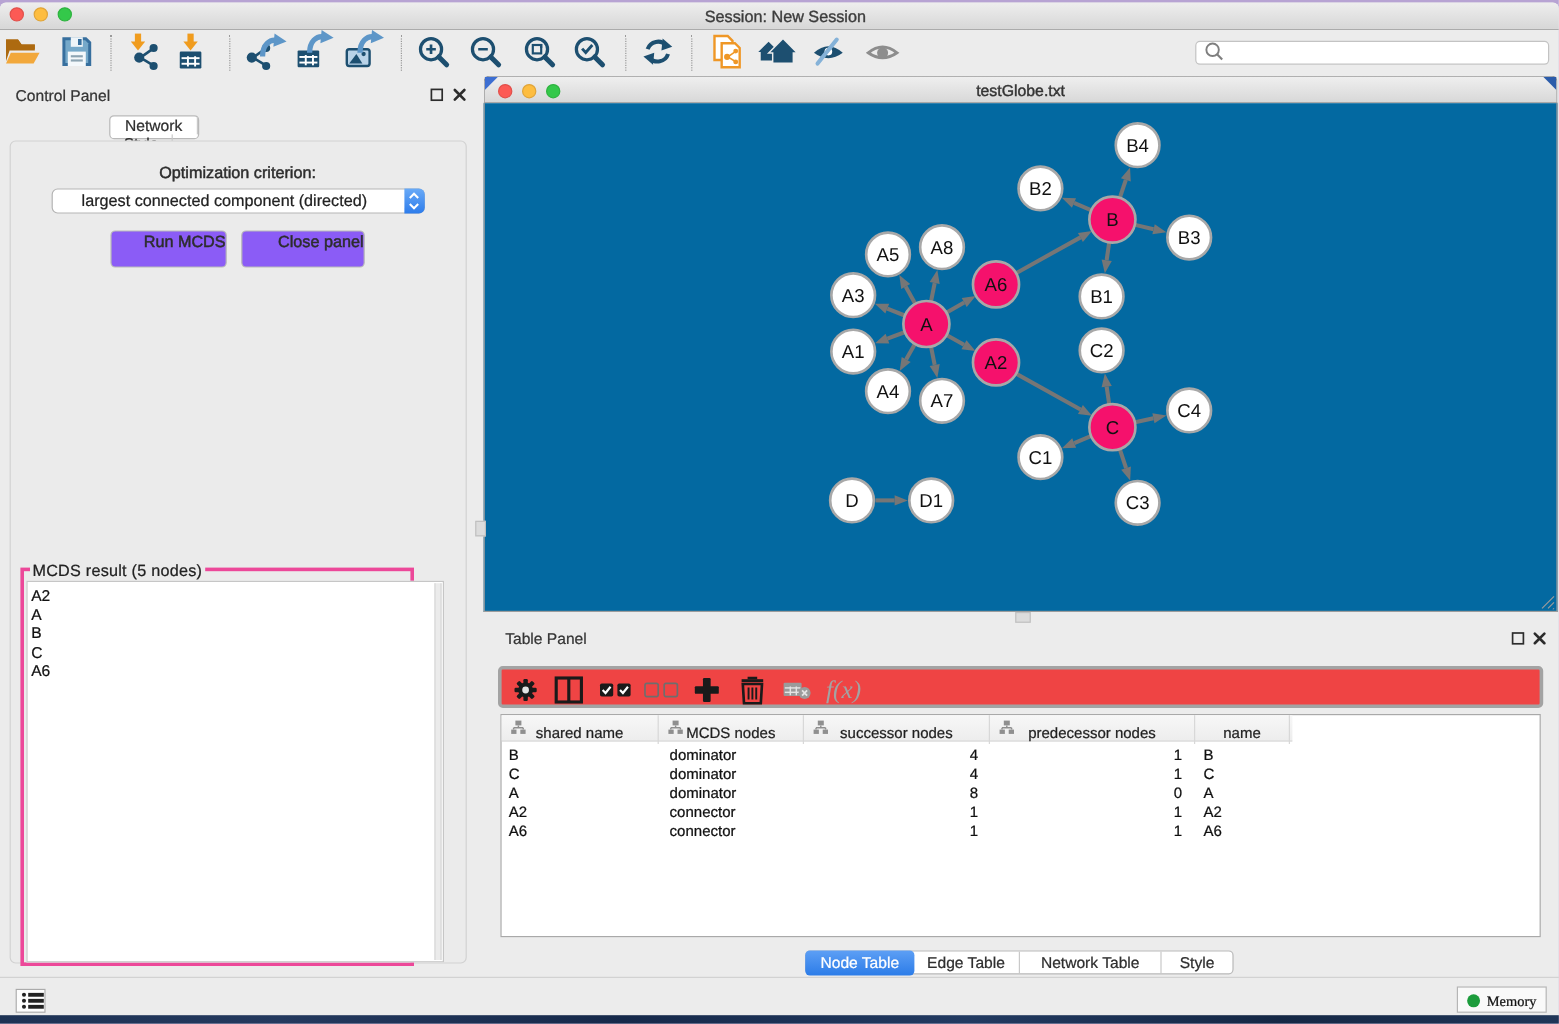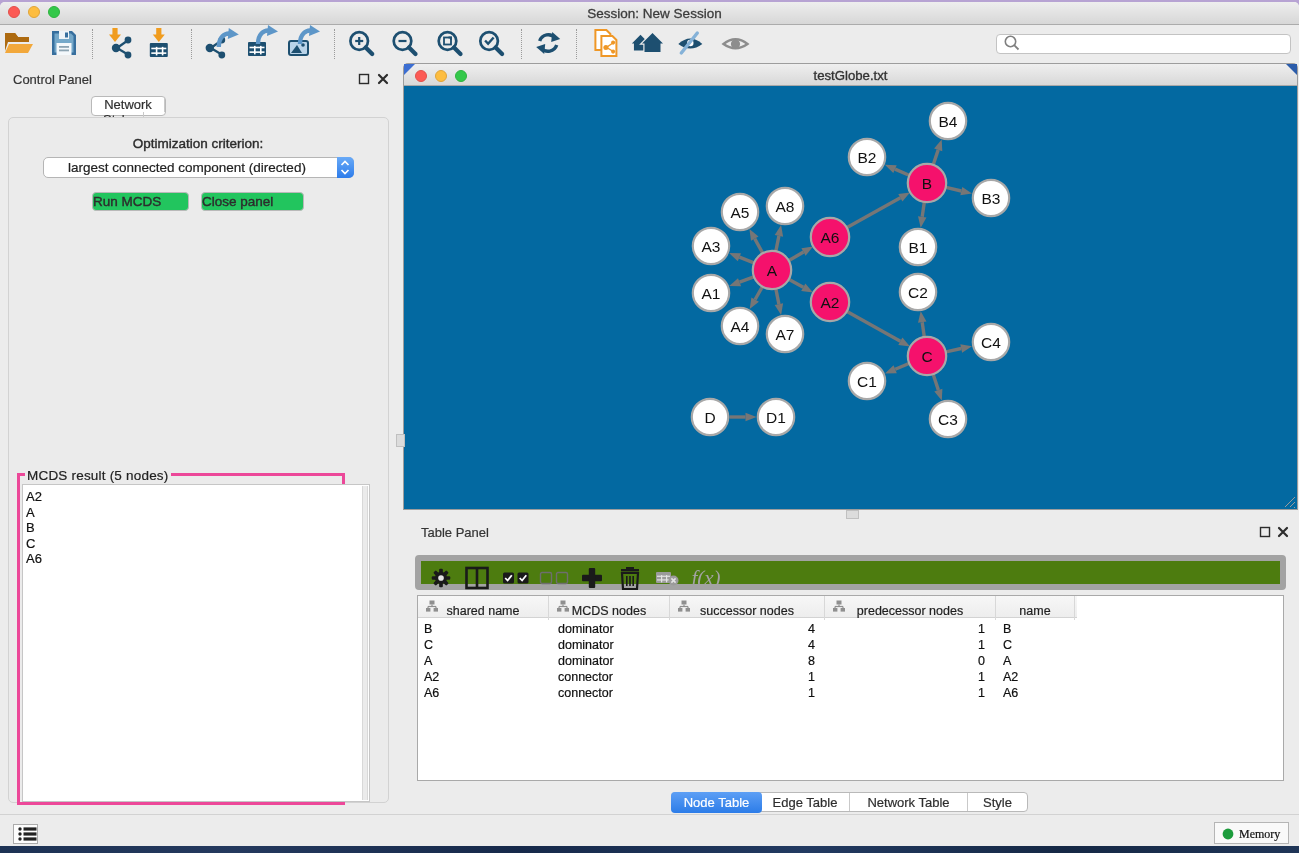--- a/index.html
+++ b/index.html
@@ -37,22 +37,22 @@
  border-right:none;margin:-1px;height:21px;padding:1px 0;border-radius:4px;}
 #cpbody{position:absolute;left:8px;top:55px;width:381px;height:686px;
  background:#ebebeb;border:1px solid #d2d2d2;border-radius:5px;box-sizing:border-box;}
 #optlabel{position:absolute;left:0;top:74px;width:100%;text-align:center;
  font-size:13.5px;color:#2d2d2d;-webkit-text-stroke:0.4px #2d2d2d;}
 #combo{position:absolute;left:43px;top:95px;width:311px;height:21px;background:#fff;
  border:1px solid #b5b5b5;border-radius:5px;box-sizing:border-box;font-size:13.5px;color:#222;}
 #combotext{position:absolute;left:12px;top:2px;white-space:nowrap;margin-left:12px;}
 #stepper{position:absolute;right:-1px;top:-1px;width:17px;height:21px;
  background:linear-gradient(#69aaf7,#2d7ceb);border-radius:0 5px 5px 0;}
-.pbtn{position:absolute;height:19px;background:#22c55e;border:1px solid #b9b9b9;
- border-radius:4px;box-sizing:border-box;text-align:left;font-size:13.5px;
+.pbtn{position:absolute;height:31px;background:#8b5cf6;border:1px solid #b9b9b9;
+ border-radius:4px;box-sizing:border-box;text-align:right;font-size:13.5px;
  color:#2d2d2d;-webkit-text-stroke:0.4px #2d2d2d;line-height:17px;}
 #groupbox{position:absolute;left:17px;top:411px;width:328px;height:332px;
  border:3px solid #ec4899;box-sizing:border-box;}
 #grouplabel{position:absolute;left:5px;top:-8px;background:#ebebeb;padding:0 2px;
  font-size:13.5px;color:#222;white-space:nowrap;letter-spacing:0.2px;}
 #mlist{position:absolute;left:2px;top:8px;width:346px;height:316px;background:#fff;
  border:1px solid #c6c6c6;font-size:13px;color:#111;}
 #mscroll{position:absolute;right:1px;top:1px;width:6px;height:314px;background:#ebebeb;
  border-left:1px solid #d8d8d8;border-right:1px solid #d8d8d8;box-sizing:border-box;}
 .mitem{position:absolute;left:3px;line-height:15.5px;}
@@ -61,21 +61,21 @@
 #ntitle{position:absolute;left:0;top:0;width:100%;height:23px;
  background:linear-gradient(#efefef,#d8d8d8);border:1px solid #9d9d9d;
  border-bottom:1px solid #a8a8a8;border-radius:5px 5px 0 0;box-sizing:border-box;}
 #ncontent{position:absolute;left:0;top:23px;width:100%;height:424px;background:#0369a1;
  border:1px solid #9d9d9d;border-top:none;box-sizing:border-box;}
 #ntext{position:absolute;top:4px;left:0;width:100%;text-align:center;
  font-size:13.2px;color:#333;-webkit-text-stroke:0.35px #333;}
 
 #tpanel{position:absolute;left:396px;top:516px;width:903px;height:300px;}
 #ttoolbar{position:absolute;left:19px;top:39px;width:871px;height:35px;
- background:#4d7c0f;border:6px solid #a3a3a3;border-radius:4px;box-sizing:border-box;}
+ background:#ef4444;border:3px solid #a3a3a3;border-radius:4px;box-sizing:border-box;}
 #ttable{position:absolute;left:21px;top:79px;width:867px;height:186px;
  background:#fff;border:1px solid #a9a9a9;box-sizing:border-box;}
 #thead{position:absolute;left:0;top:0;width:659px;height:21px;
  background:linear-gradient(#f7f7f7,#ededed);border-bottom:1px solid #d3d3d3;}
 .thcell{position:absolute;top:0;height:20px;border-right:1px solid #d8d8d8;
  box-sizing:border-box;}
 .thtext{position:absolute;top:3px;width:100%;text-align:center;font-size:12.5px;
  color:#1f1f1f;}
 .trow{position:absolute;font-size:12.5px;color:#101010;height:16px;line-height:16px;}
 .tnum{position:absolute;text-align:right;}

